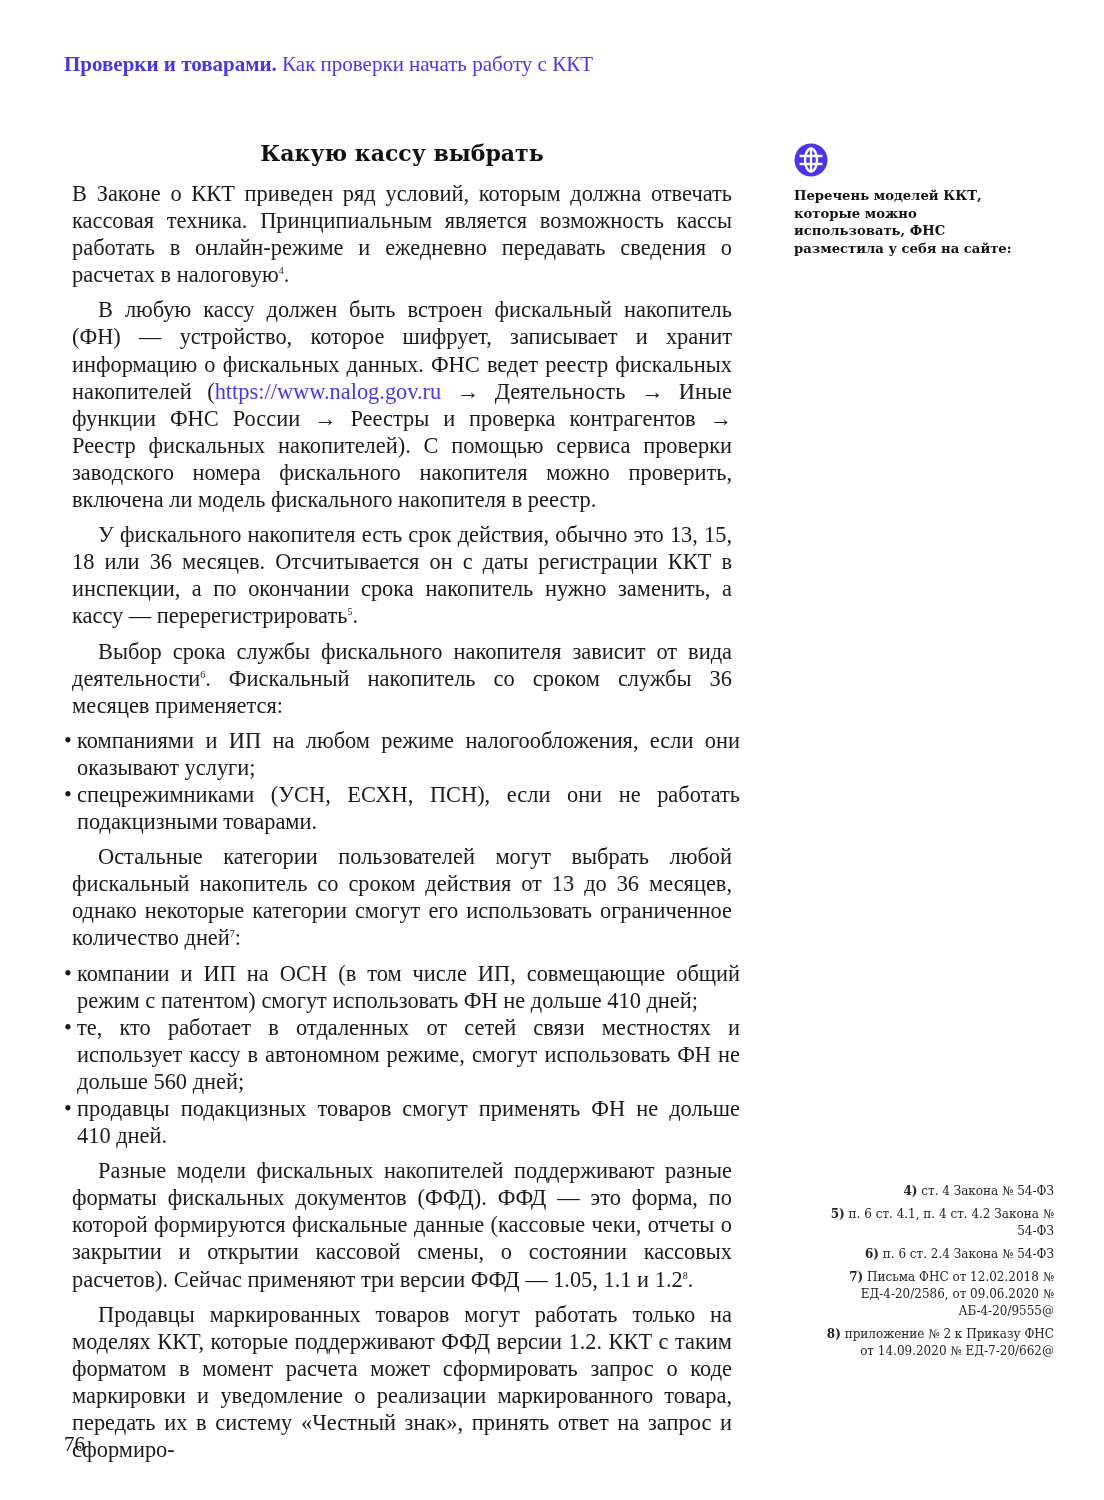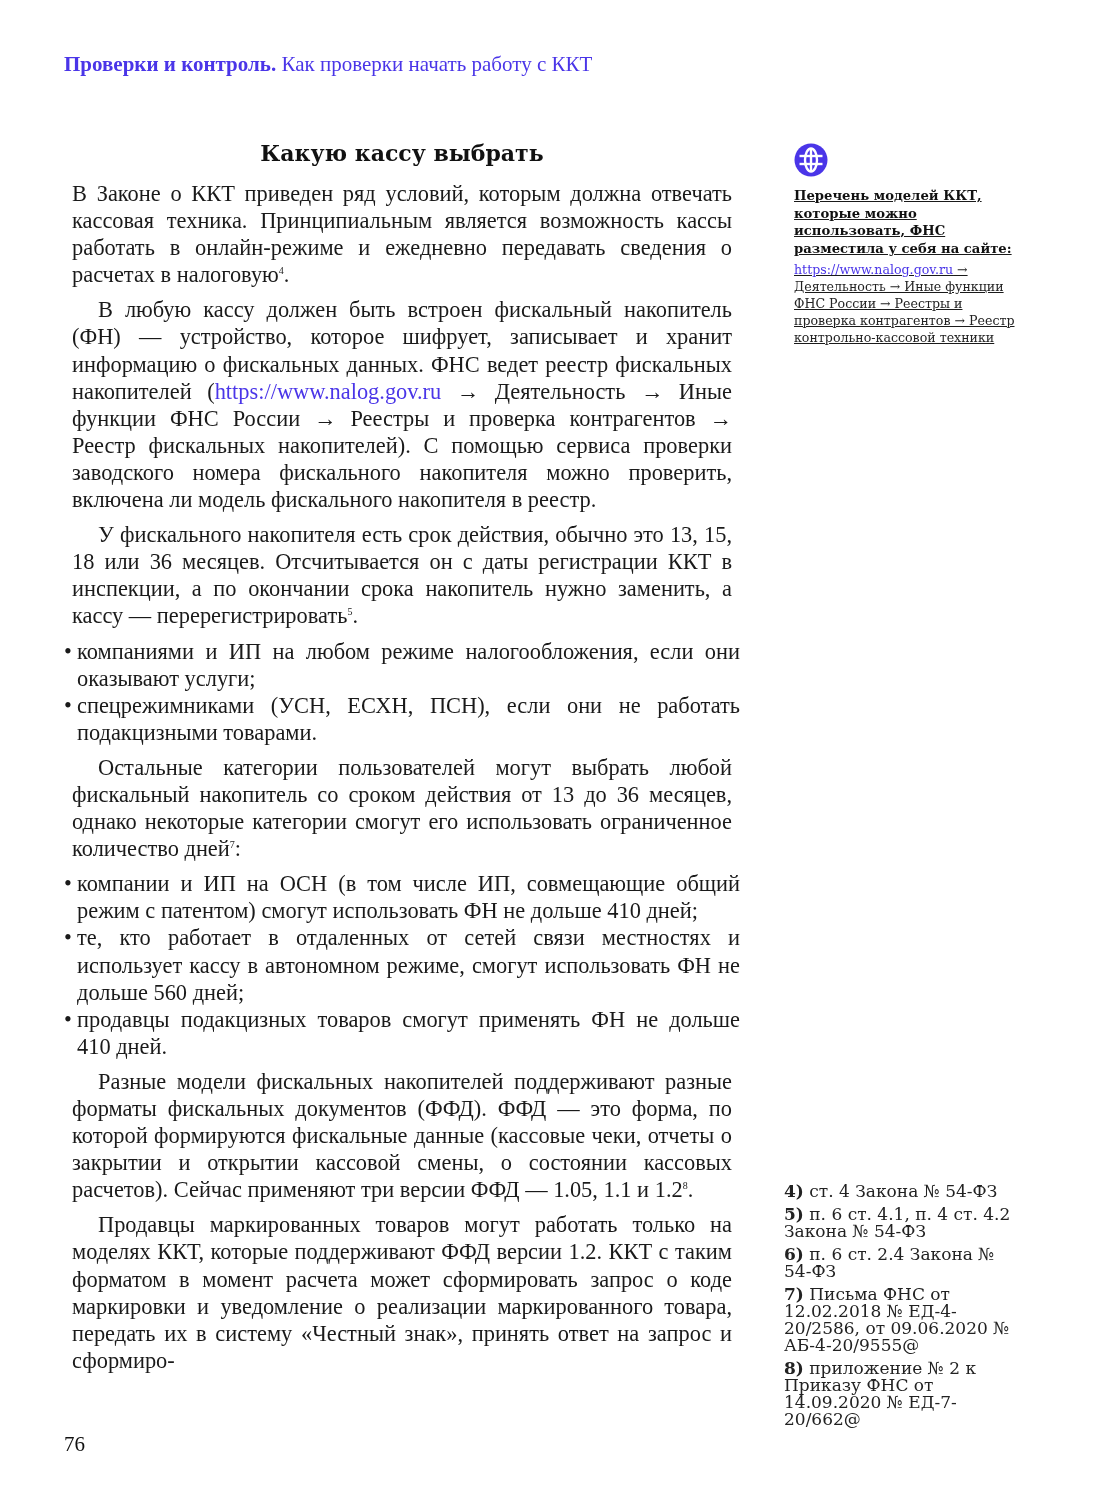--- a/index.html
+++ b/index.html
@@ -11,43 +11,44 @@
   .main { position: absolute; left: 64px; top: 140px; width: 676px; }
   .title { font-family: "DejaVu Serif", serif; font-weight: bold; font-size: 22px; margin: 0 0 14px 0; color: #111; text-align: center; }
   .body-text { font-family: "Liberation Serif", serif; font-size: 22.4px; line-height: 27.1px; text-align: justify; }
   .body-text p { margin: 8px; }
   .body-text p.indent { text-indent: 26px; }
   .body-text ul { list-style: none; margin: 0; padding: 0; }
   .body-text li { position: relative; padding-left: 13px; }
   .body-text li::before { content: "•"; position: absolute; left: 0; top: 0; }
   sup { font-size: 10px; line-height: 0; vertical-align: super; }
   .link { color: #4a35e8; }
-  .sidebar { position: absolute; left: 794px; top: 143px; width: 230px; text-decoration: underline; }
+  .sidebar { position: absolute; left: 794px; top: 143px; width: 230px; }
   .globe { width: 34px; height: 34px; display: block; }
   .side-title { font-family: "DejaVu Serif", serif; font-weight: bold; font-size: 13.2px; line-height: 17.5px; margin-top: 10px; color: #111; }
   .side-text { font-family: "DejaVu Serif", serif; font-size: 12.6px; line-height: 17px; margin-top: 4px; color: #222; }
-  .footnotes { position: absolute; left: 784px; top: 1183px; width: 230px; font-family: "DejaVu Serif", serif; font-size: 17px; line-height: 17px; color: #222; }
+  .footnotes { position: absolute; left: 824px; top: 1183px; width: 230px; font-family: "DejaVu Serif", serif; font-size: 12px; line-height: 17px; color: #222; text-align: right; }
   .footnotes .fn { margin-bottom: 6px; }
   .footnotes .num { font-weight: bold; }
   .page-number { position: absolute; left: 64px; top: 1432px; font-family: Liberation Serif, serif; font-size: 21px; color: #111; }
 </style>
 </head>
 <body>
 
 <div class="header">
-  <span class="bold">Проверки и контроль.</span>
+  <span class="bold">Проверки и товарами.</span>
   <span>Как проверки начать работу с ККТ</span>
 </div>
 
 <div class="main">
   <h2 class="title">Какую кассу выбрать</h2>
   <div class="body-text">
     <p><span>В Законе о ККТ приведен ряд условий, которым должна отвечать кассовая техника. Принципиальным является возможность кассы работать в онлайн-режиме и ежедневно передавать сведения о расчетах в налоговую</span><sup>4</sup><span>.</span></p>
     <p class="indent"><span>В любую кассу должен быть встроен фискальный накопитель (ФН) — устройство, которое шифрует, записывает и хранит информацию о фискальных данных. ФНС ведет реестр фискальных накопителей (</span><span class="link">https://www.nalog.gov.ru</span><span> → Деятельность → Иные функции ФНС России → Реестры и проверка контрагентов → Реестр фискальных накопителей). С помощью сервиса проверки заводского номера фискального накопителя можно проверить, включена ли модель фискального накопителя в реестр.</span></p>
     <p class="indent"><span>У фискального накопителя есть срок действия, обычно это 13, 15, 18 или 36 месяцев. Отсчитывается он с даты регистрации ККТ в инспекции, а по окончании срока накопитель нужно заменить, а кассу — перерегистрировать</span><sup>5</sup><span>.</span></p>
+    <p class="indent"><span>Выбор срока службы фискального накопителя зависит от вида деятельности</span><sup>6</sup><span>. Фискальный накопитель со сроком службы 36 месяцев применяется:</span></p>
     <ul>
       <li>компаниями и ИП на любом режиме налогообложения, если они оказывают услуги;</li>
       <li>спецрежимниками (УСН, ЕСХН, ПСН), если они не работать подакцизными товарами.</li>
     </ul>
     <p class="indent"><span>Остальные категории пользователей могут выбрать любой фискальный накопитель со сроком действия от 13 до 36 месяцев, однако некоторые категории смогут его использовать ограниченное количество дней</span><sup>7</sup><span>:</span></p>
     <ul>
       <li>компании и ИП на ОСН (в том числе ИП, совмещающие общий режим с патентом) смогут использовать ФН не дольше 410 дней;</li>
       <li>те, кто работает в отдаленных от сетей связи местностях и использует кассу в автономном режиме, смогут использовать ФН не дольше 560 дней;</li>
       <li>продавцы подакцизных товаров смогут применять ФН не дольше 410 дней.</li>
     </ul>
@@ -60,21 +61,20 @@
   <svg class="globe" viewBox="0 0 34 34">
     <circle cx="17" cy="17" r="16.5" fill="#4a35e8"></circle>
     <g stroke="#ffffff" stroke-width="2.4" fill="none">
       <ellipse cx="17" cy="17" rx="6" ry="11.5"></ellipse>
       <line x1="17" y1="5" x2="17" y2="29"></line>
       <line x1="5.5" y1="13" x2="28.5" y2="13"></line>
       <line x1="5.5" y1="21" x2="28.5" y2="21"></line>
     </g>
   </svg>
   <div class="side-title">Перечень моделей ККТ, которые можно использовать, ФНС разместила у себя на сайте:</div>
-  <div class="side-text"><span class="link">https://www.nalog.gov.ru</span><span> → Деятельность → Иные функции ФНС России → Реестры и проверка контрагентов → Реестр контрольно-кассовой техники</span></div>
 </div>
 
 <div class="footnotes">
   <div class="fn"><span class="num">4)</span><span> ст. 4 Закона № 54-ФЗ</span></div>
   <div class="fn"><span class="num">5)</span><span> п. 6 ст. 4.1, п. 4 ст. 4.2 Закона № 54-ФЗ</span></div>
   <div class="fn"><span class="num">6)</span><span> п. 6 ст. 2.4 Закона № 54-ФЗ</span></div>
   <div class="fn"><span class="num">7)</span><span> Письма ФНС от 12.02.2018 № ЕД-4-20/2586, от 09.06.2020 № АБ-4-20/9555@</span></div>
   <div class="fn"><span class="num">8)</span><span> приложение № 2 к Приказу ФНС от 14.09.2020 № ЕД-7-20/662@</span></div>
 </div>
 

